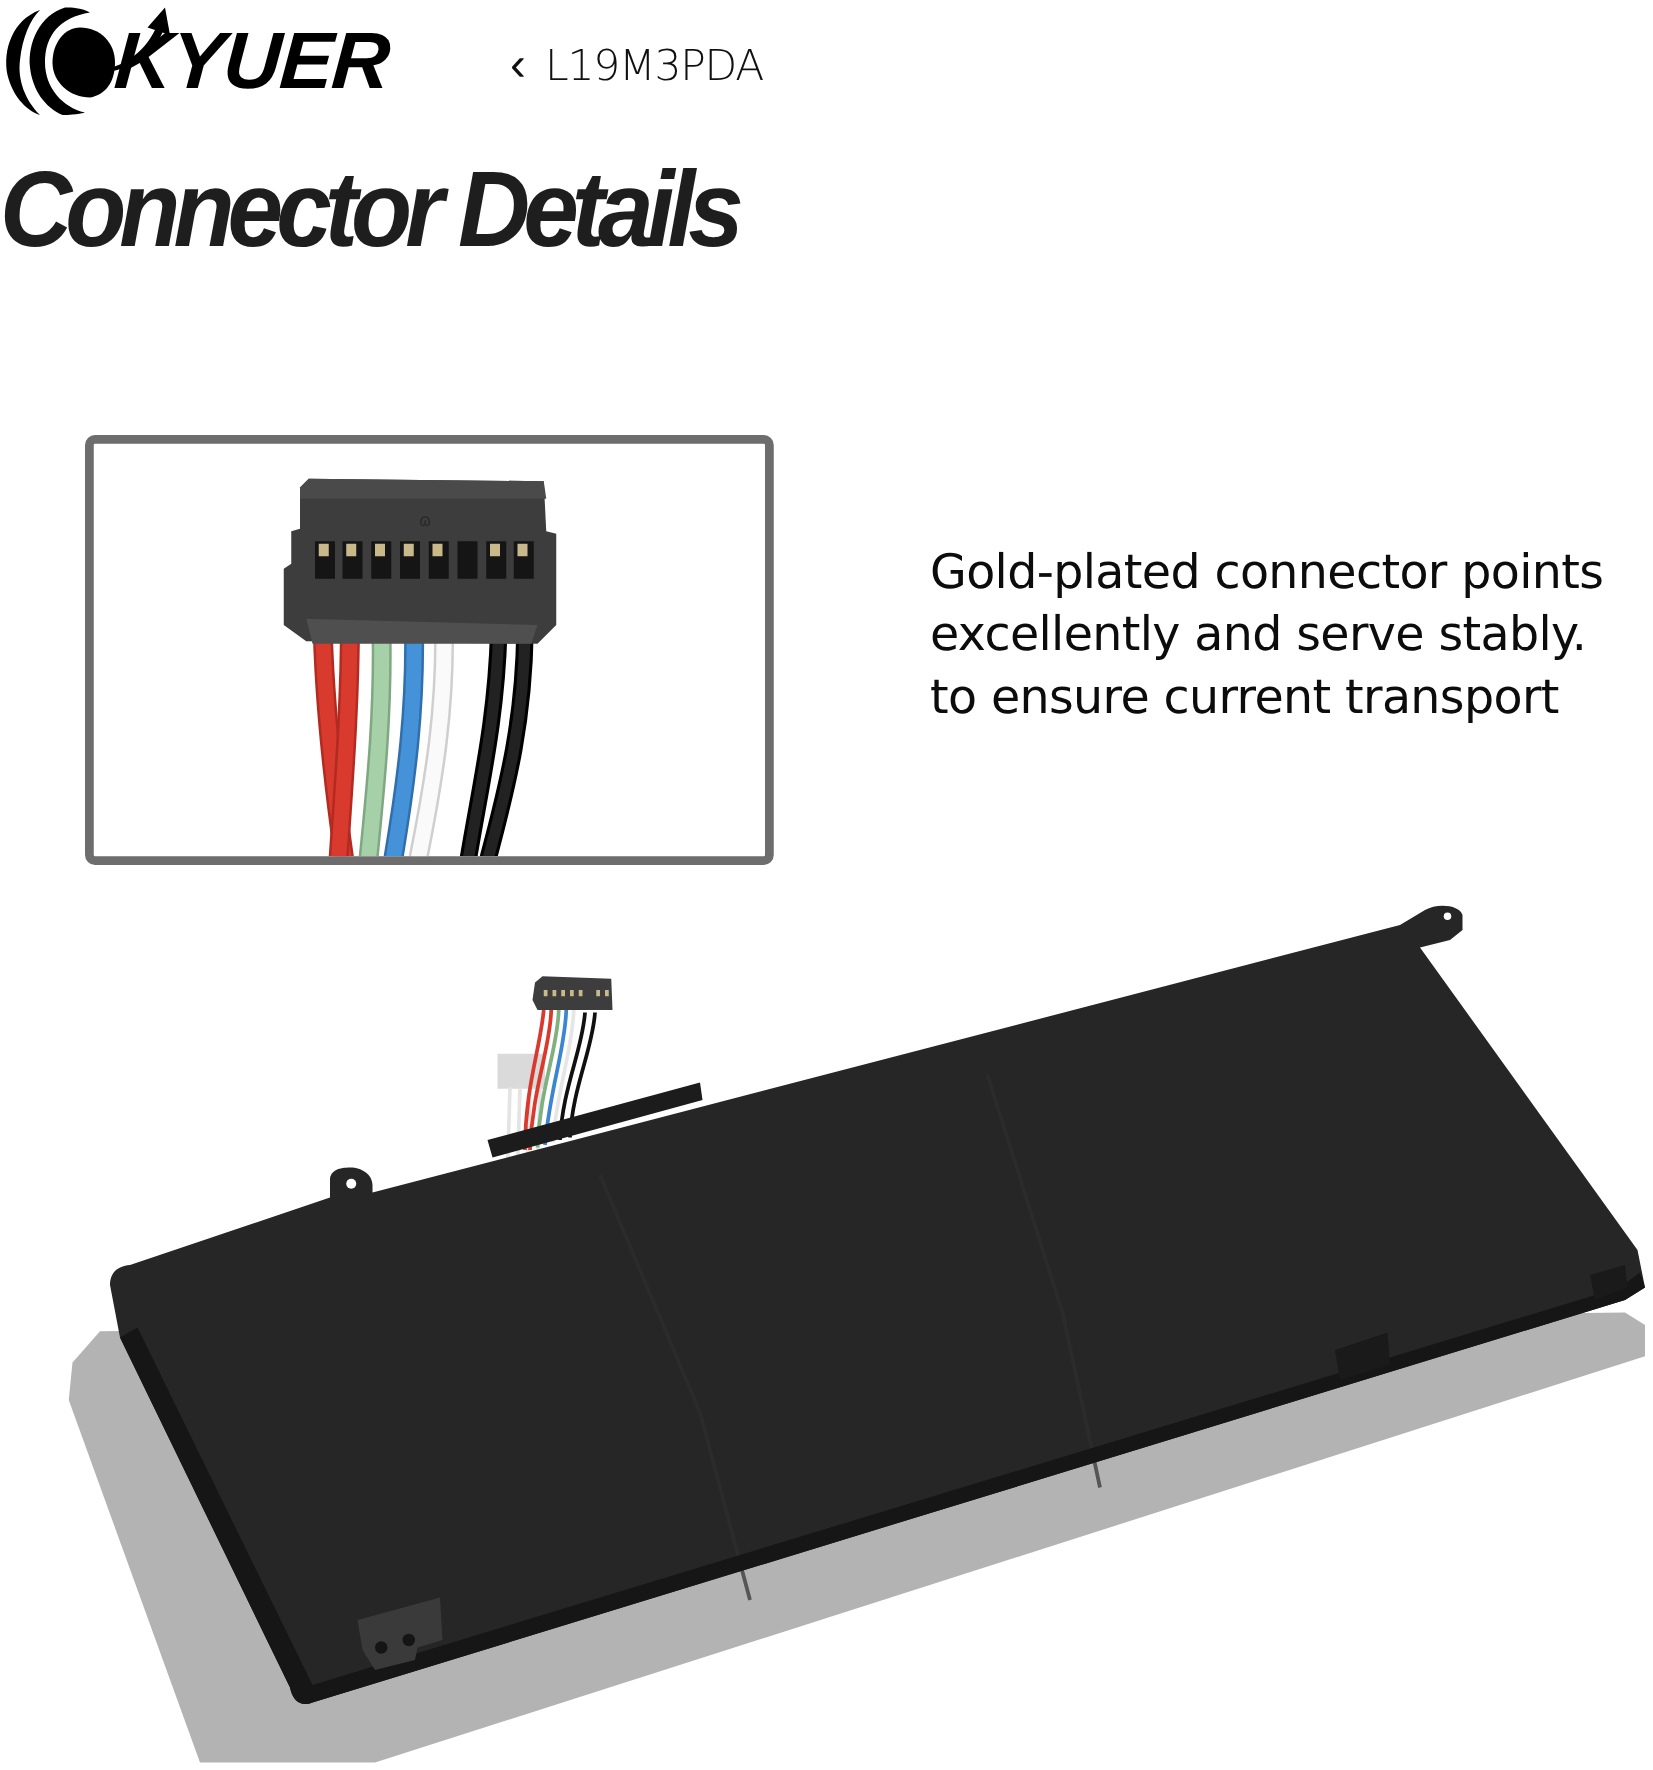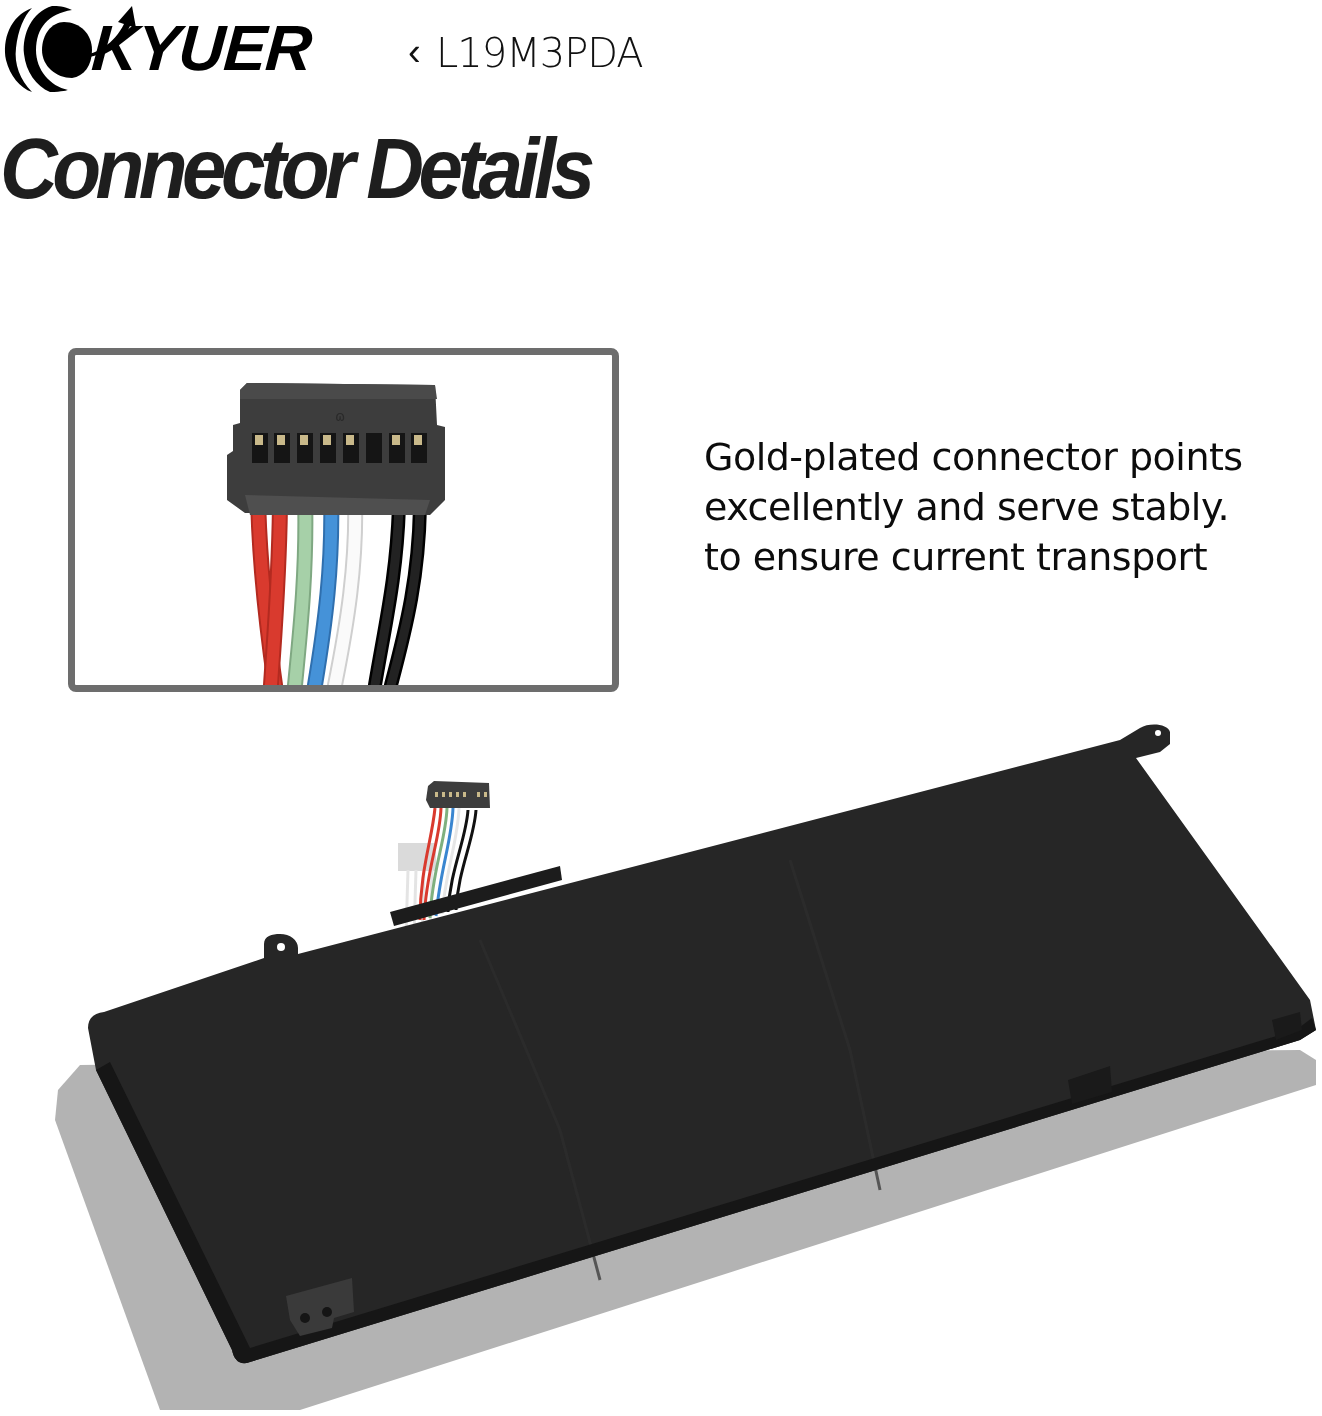--- a/index.html
+++ b/index.html
@@ -4,31 +4,31 @@
 <style>
   html, body { margin: 0; padding: 0; background: #ffffff; }
   body { width: 1322px; height: 1416px; position: relative; overflow: hidden; font-family: "Liberation Sans", sans-serif; }
   .abs { position: absolute; }
 
   
   .brand { left: 0; top: 0; width: 700px; height: 100px; }
   .brand-mark { left: 2px; top: 4px; width: 96px; height: 88px; }
   .brand-word { left: 92px; top: 16px; font-family: "Liberation Sans", sans-serif; font-weight: 900; font-size: 64px; letter-spacing: -1px; color: #000; line-height: 64px; font-style: italic; transform: skewX(-4deg); }
   .brand-sep { left: 408px; top: 32px; font-size: 38px; color: #111; line-height: 40px; }
-  .brand-model { left: 436px; top: 27px; font-family: "DejaVu Sans", sans-serif; font-size: 40px; font-weight: 300; color: #111; letter-spacing: -1px; line-height: 52px; }
+  .brand-model { left: 436px; top: 27px; font-family: "DejaVu Sans", sans-serif; font-size: 34px; font-weight: 300; color: #111; letter-spacing: -1px; line-height: 52px; }
 
   
   .title { left: 0; top: 118px; font-family: "Liberation Sans", sans-serif; font-weight: 700; font-style: italic; font-size: 86px; letter-spacing: -6px; color: #1e1e1e; line-height: 100px; transform: scaleX(0.93); transform-origin: left center; white-space: nowrap; }
 
   
   .frame { left: 68px; top: 348px; width: 537px; height: 330px; border: 7px solid #6d6d6d; border-radius: 8px; background: #fff; overflow: hidden; }
 
   
   .desc { left: 704px; top: 432px; width: 610px; font-family: "DejaVu Sans", sans-serif; font-size: 38px; line-height: 50px; color: #0c0c0c; letter-spacing: -0.5px; }
-  .desc span { display: block; white-space: nowrap; }
+  .desc span { display: block; white-space: nowrap; margin-left: 40px; }
 
   
   .battery { left: 0; top: 700px; width: 1322px; height: 716px; }
 </style>
 </head>
 <body>
 
 <div class="abs brand">
   <svg class="abs brand-mark" viewBox="0 0 96 88" width="96" height="88">
 

